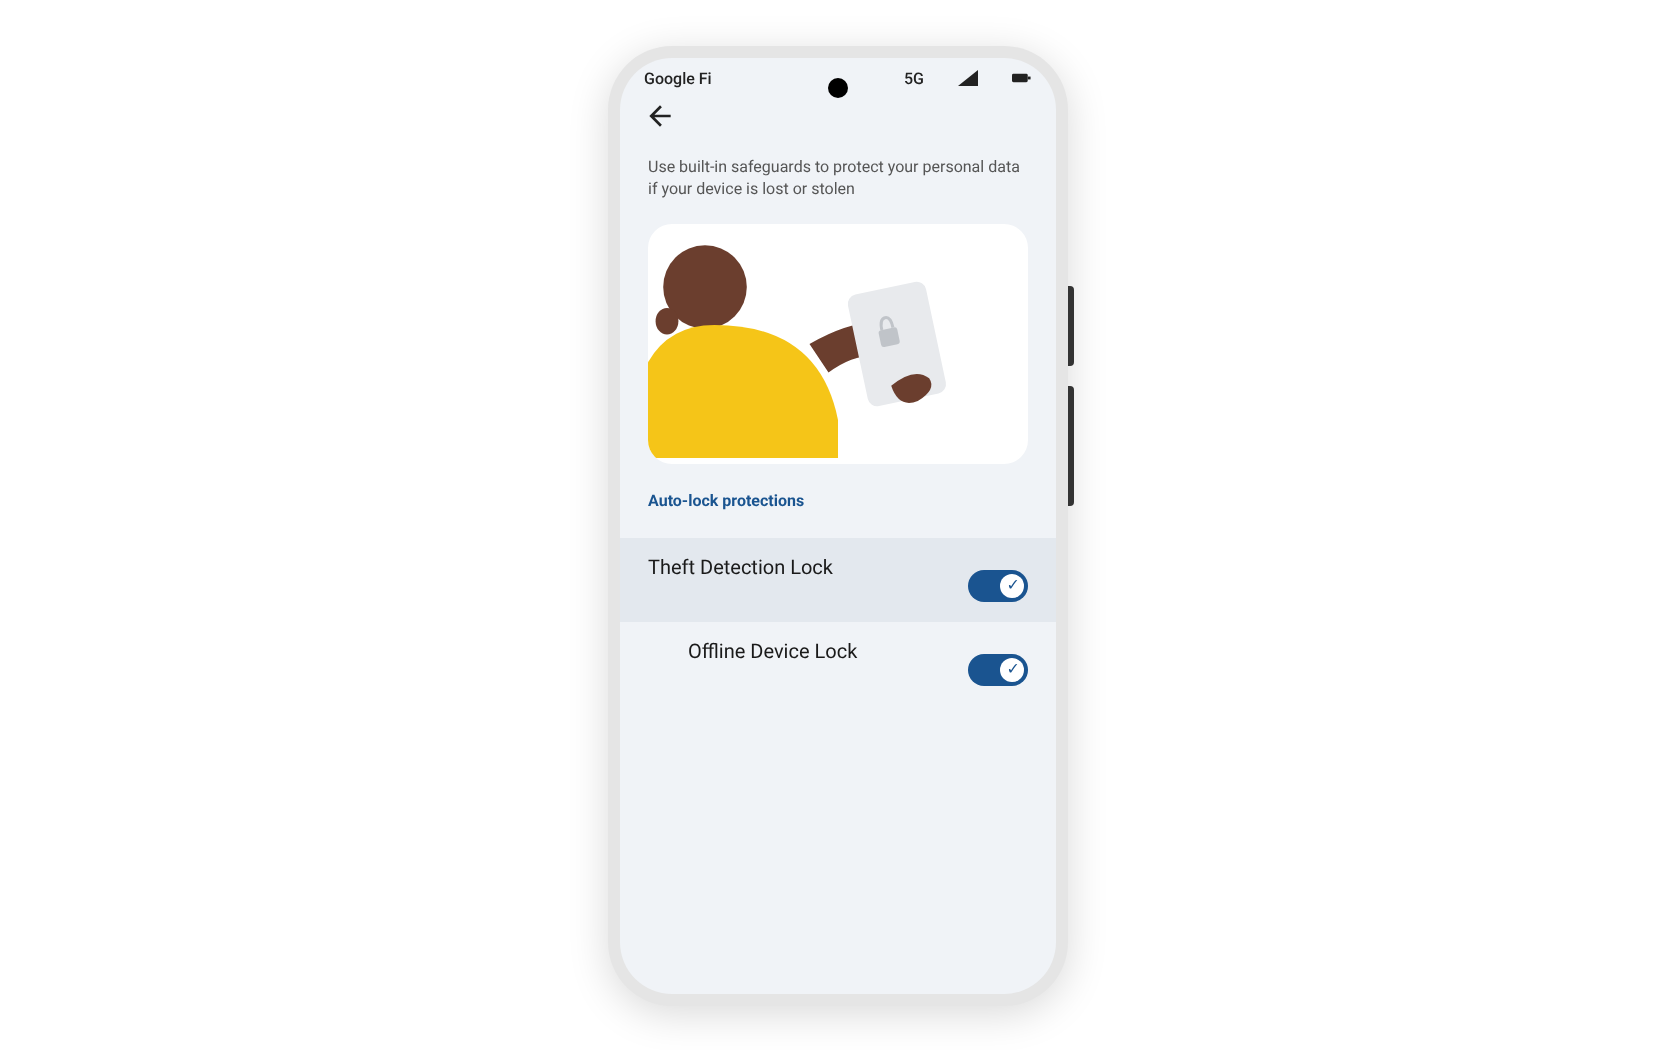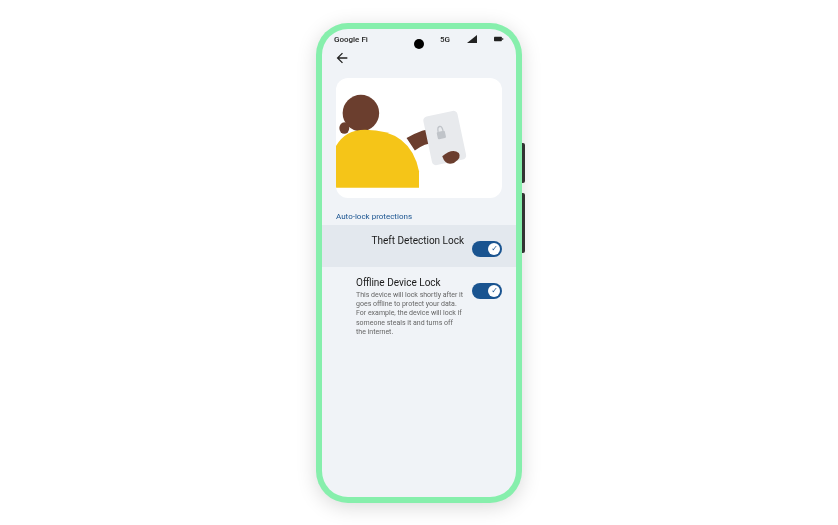--- a/index.html
+++ b/index.html
@@ -6,23 +6,23 @@
   body {
     width: 838px;
     height: 525px;
     background: #fff;
     font-family: -apple-system, BlinkMacSystemFont, "Segoe UI", Roboto, sans-serif;
     display: flex;
     justify-content: center;
     align-items: center;
   }
   .phone {
-    width: 206px;
+    width: 230px;
     height: 480px;
-    background: #86efac;
+    background: #e5e5e5;
     border-radius: 32px;
     padding: 6px;
     position: relative;
     box-shadow: 0 4px 20px rgba(0,0,0,0.15);
   }
   .side-btn {
     position: absolute;
     right: -3px;
     width: 3px;
     background: #333;
@@ -88,36 +88,35 @@
     height: 120px;
     background: #fff;
     border-radius: 12px;
     margin-bottom: 14px;
     position: relative;
     overflow: hidden;
   }
   .section-header {
     font-size: 8px;
     color: #1a5490;
-    font-weight: 400;
-    margin-bottom: 4px;
+    font-weight: 700;
+    margin-bottom: 14px;
   }
   .setting-row {
     display: flex;
     align-items: flex-start;
     justify-content: space-between;
     padding: 10px 0;
     gap: 8px;
     margin-left: 20px;
   }
   .setting-row.highlighted {
     background: #e3e8ee;
     margin: 0 -14px;
     padding: 10px 14px;
-    text-align: right;
   }
   .setting-text { flex: 1; }
   .setting-title {
     font-size: 10px;
     color: #1a1a1a;
     margin-bottom: 3px;
   }
   .setting-desc {
     font-size: 7px;
     color: #666;
@@ -176,20 +175,21 @@
       </div>
     </div>
 
     <div class="nav-bar">
       <svg class="back-arrow" width="16" height="16" viewBox="0 0 24 24">
           <path d="M20 11H7.83l5.59-5.59L12 4l-8 8 8 8 1.41-1.41L7.83 13H20v-2z" fill="#222"></path>
         </svg>
     </div>
 
     <div class="content">
+      <p class="page-subtitle">Use built-in safeguards to protect your personal data if your device is lost or stolen</p>
 
       <div class="illustration">
         <svg width="100%" height="100%" viewBox="0 0 200 120">
           <circle cx="30" cy="30" r="22" fill="#6b3e2e"></circle>
           <ellipse cx="10" cy="48" rx="6" ry="7" fill="#6b3e2e"></ellipse>
           <path d="M -10 120 Q -10 50 35 50 Q 90 50 100 100 L 100 120 Z" fill="#f5c518"></path>
           <path d="M 85 60 Q 120 40 140 55 L 135 70 Q 115 60 95 75 Z" fill="#6b3e2e"></path>
           <rect x="110" y="30" width="42" height="60" rx="5" fill="#e8eaed" transform="rotate(-12 131 60)"></rect>
           <g transform="translate(126,52) rotate(-12)">
             <rect x="-5" y="0" width="10" height="9" rx="1.5" fill="#c0c4c9"></rect>
@@ -206,21 +206,20 @@
           <div class="setting-title">Theft Detection Lock</div>
         </div>
         <div class="toggle">
             <span class="check">✓</span>
           </div>
       </div>
 
       <div class="setting-row">
         <div class="setting-text">
           <div class="setting-title">Offline Device Lock</div>
-          <div class="setting-desc">This device will lock shortly after it goes offline to protect your data. For example, the device will lock if someone steals it and turns off the internet.</div>
         </div>
         <div class="toggle">
             <span class="check">✓</span>
           </div>
       </div>
 
     </div>
   </div>
 </div>
 

